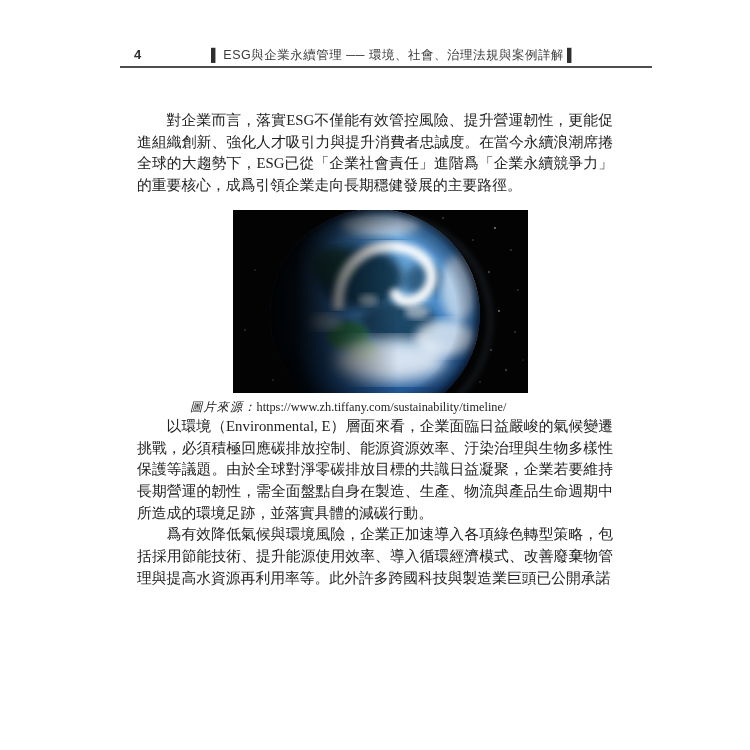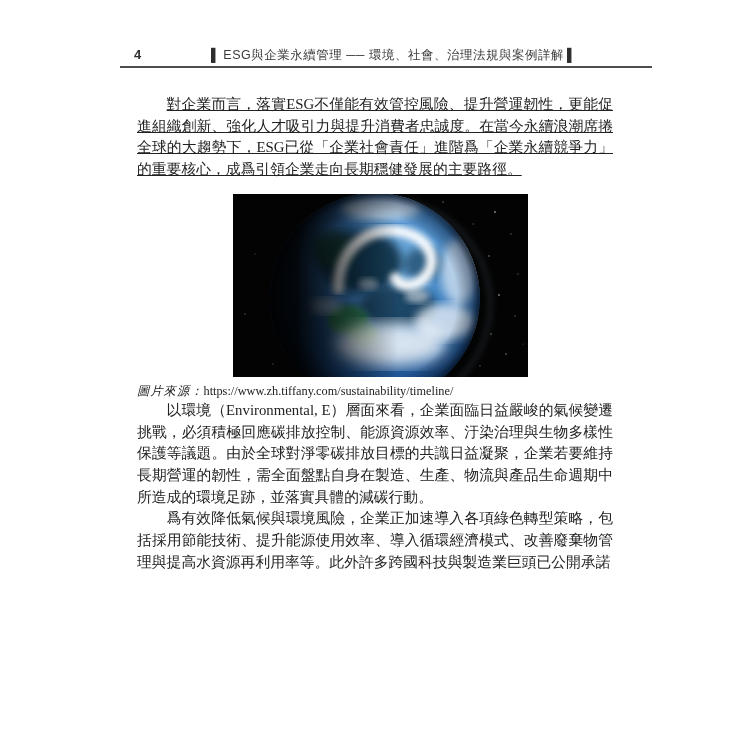--- a/index.html
+++ b/index.html
@@ -35,32 +35,32 @@
   .content{
     position:absolute;left:137px;top:92px;width:476px;
   }
   .content p{
     margin:0;
     font-size:14.8px;line-height:21.7px;
     text-align:justify;
     text-indent:2em;
     color:#222222;
   }
-  .content p.p2{margin-top:2px;text-decoration:underline;}
+  .content p.p2{margin-top:18px;}
 
   
   figure{margin:0;padding:0;}
   .figure-block{margin-top:13px;}
   .earth-frame{
     width:295px;height:183px;margin-left:96px;
     background:#030303;
     display:block;
   }
   .figure-caption{
-    margin-top:5px;
+    margin-top:5px;margin-left:53px;
     font-size:12.3px;line-height:18px;color:#222222;
     white-space:nowrap;
   }
   .caption-label{
     font-style:italic;
     letter-spacing:1px;
   }
   .caption-url{
     font-style:normal;
     font-family:"Liberation Serif","DejaVu Serif",serif;

